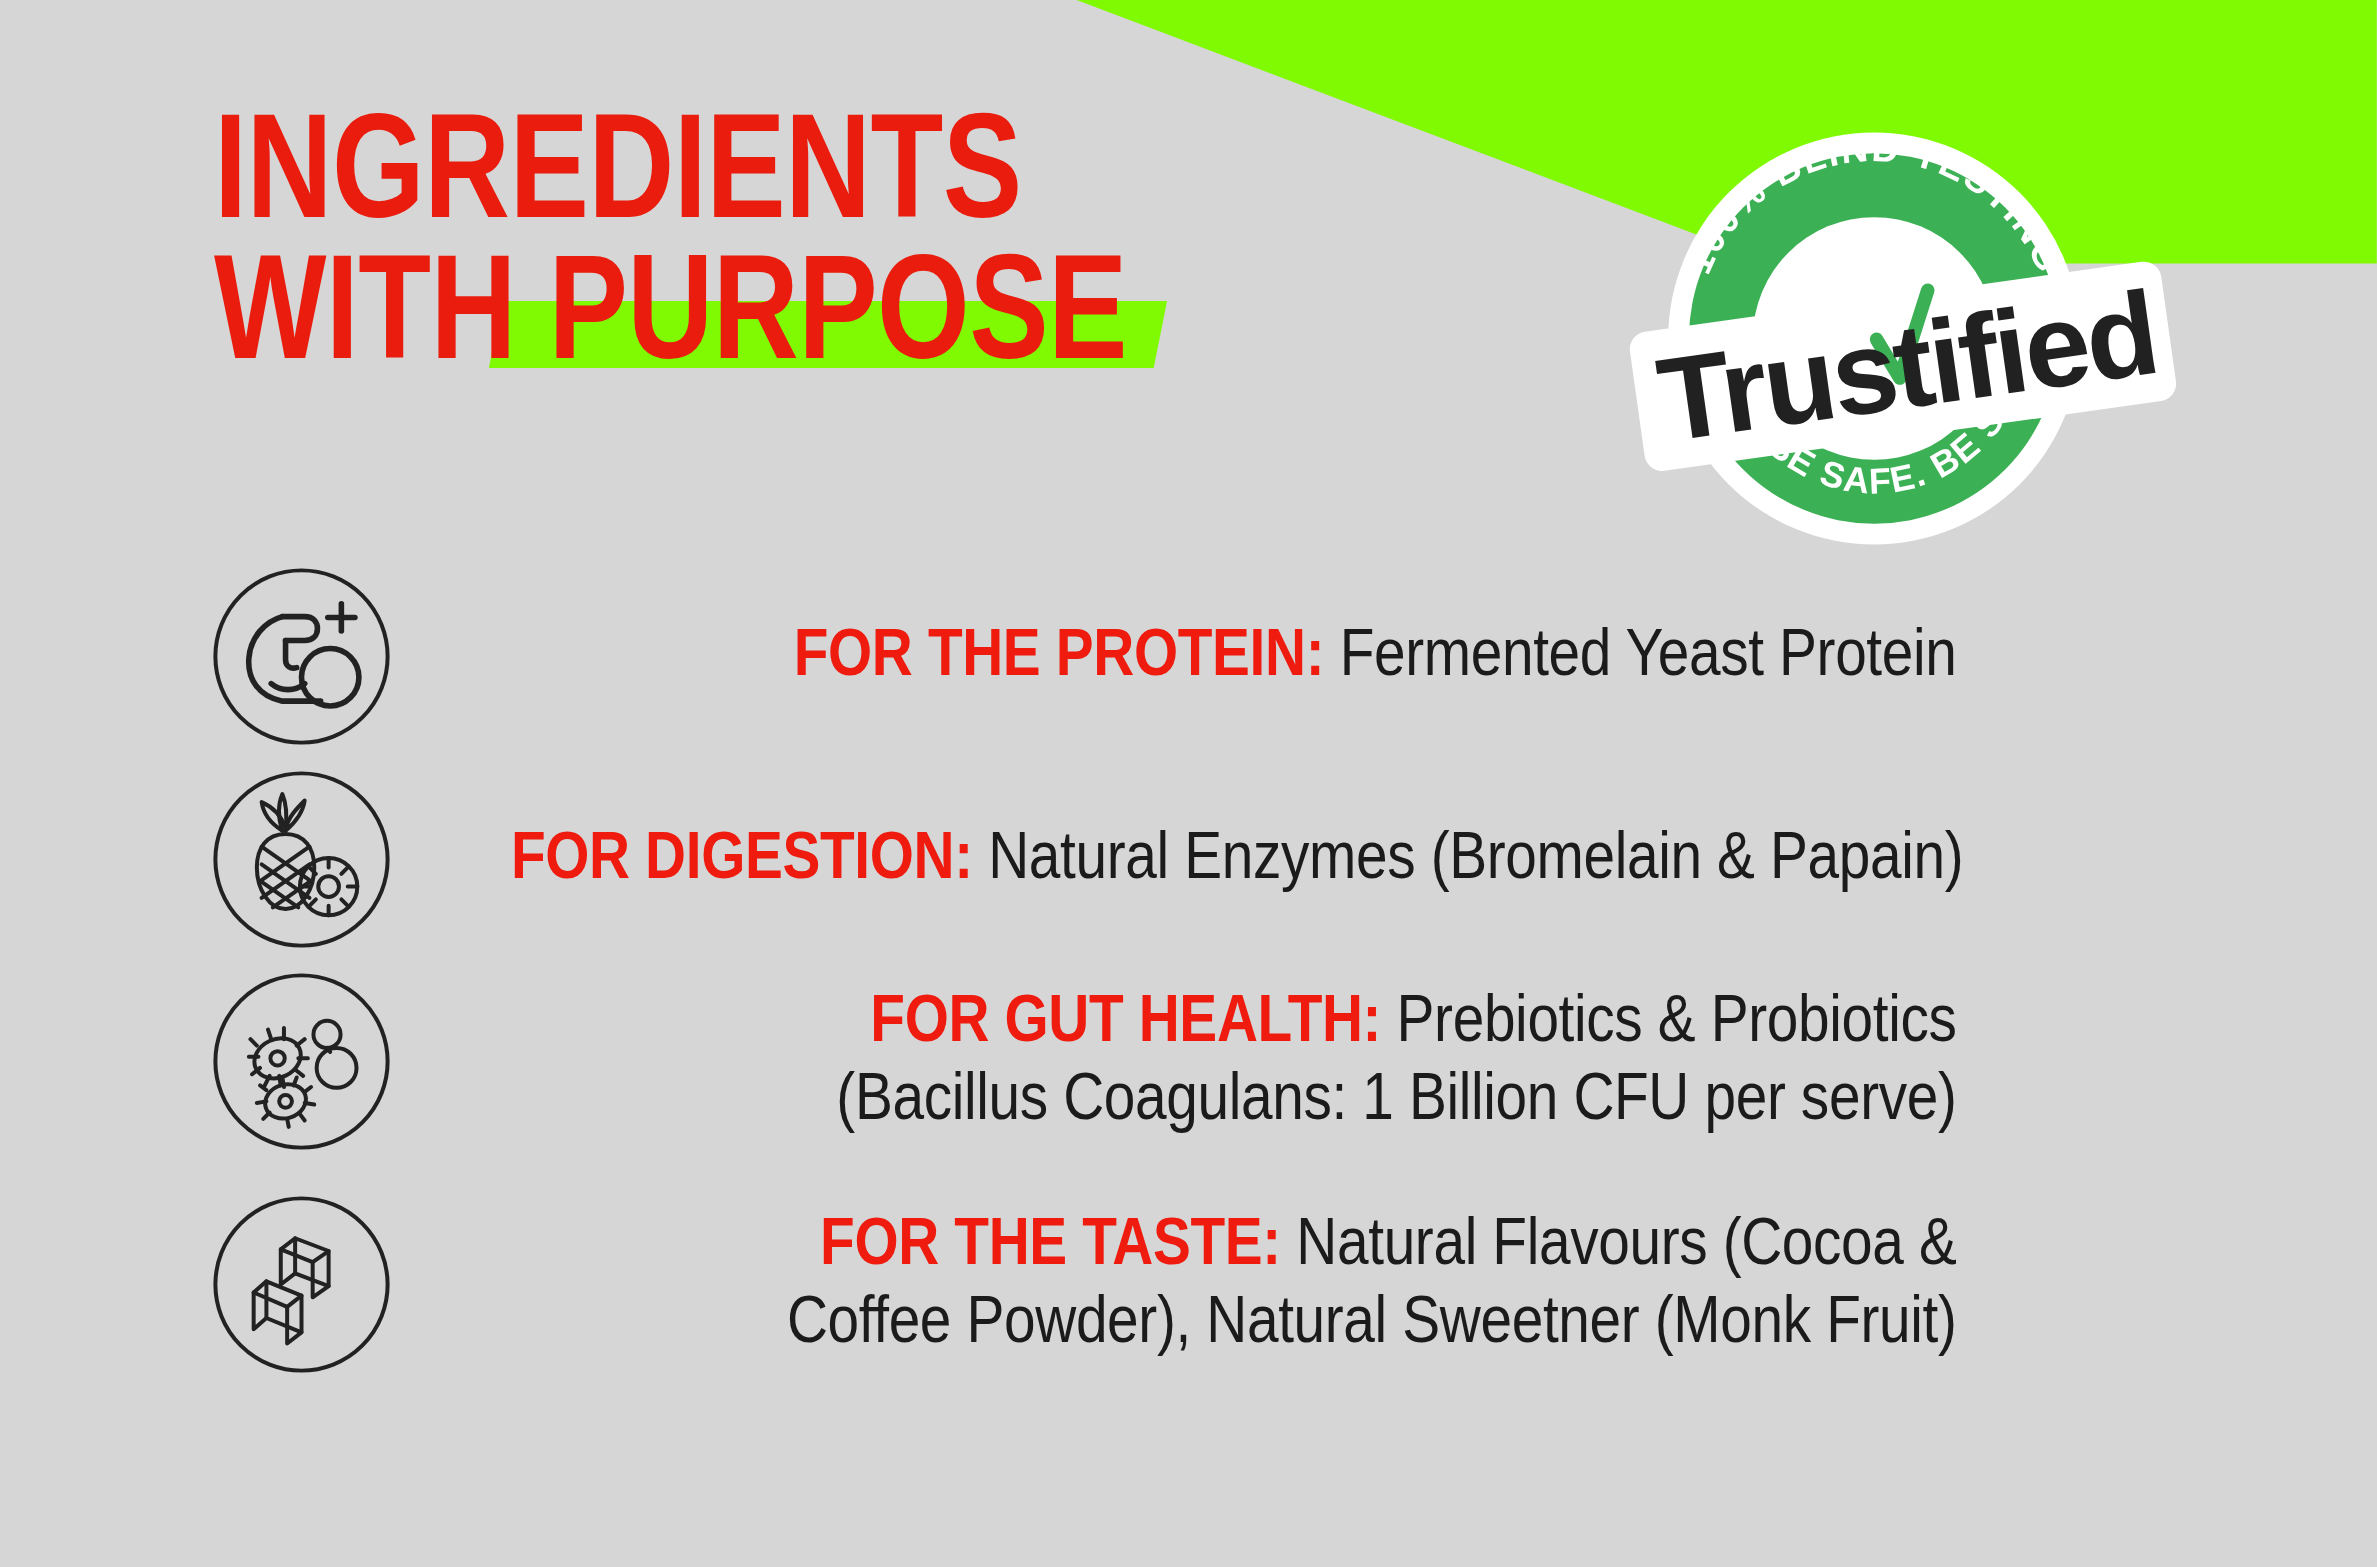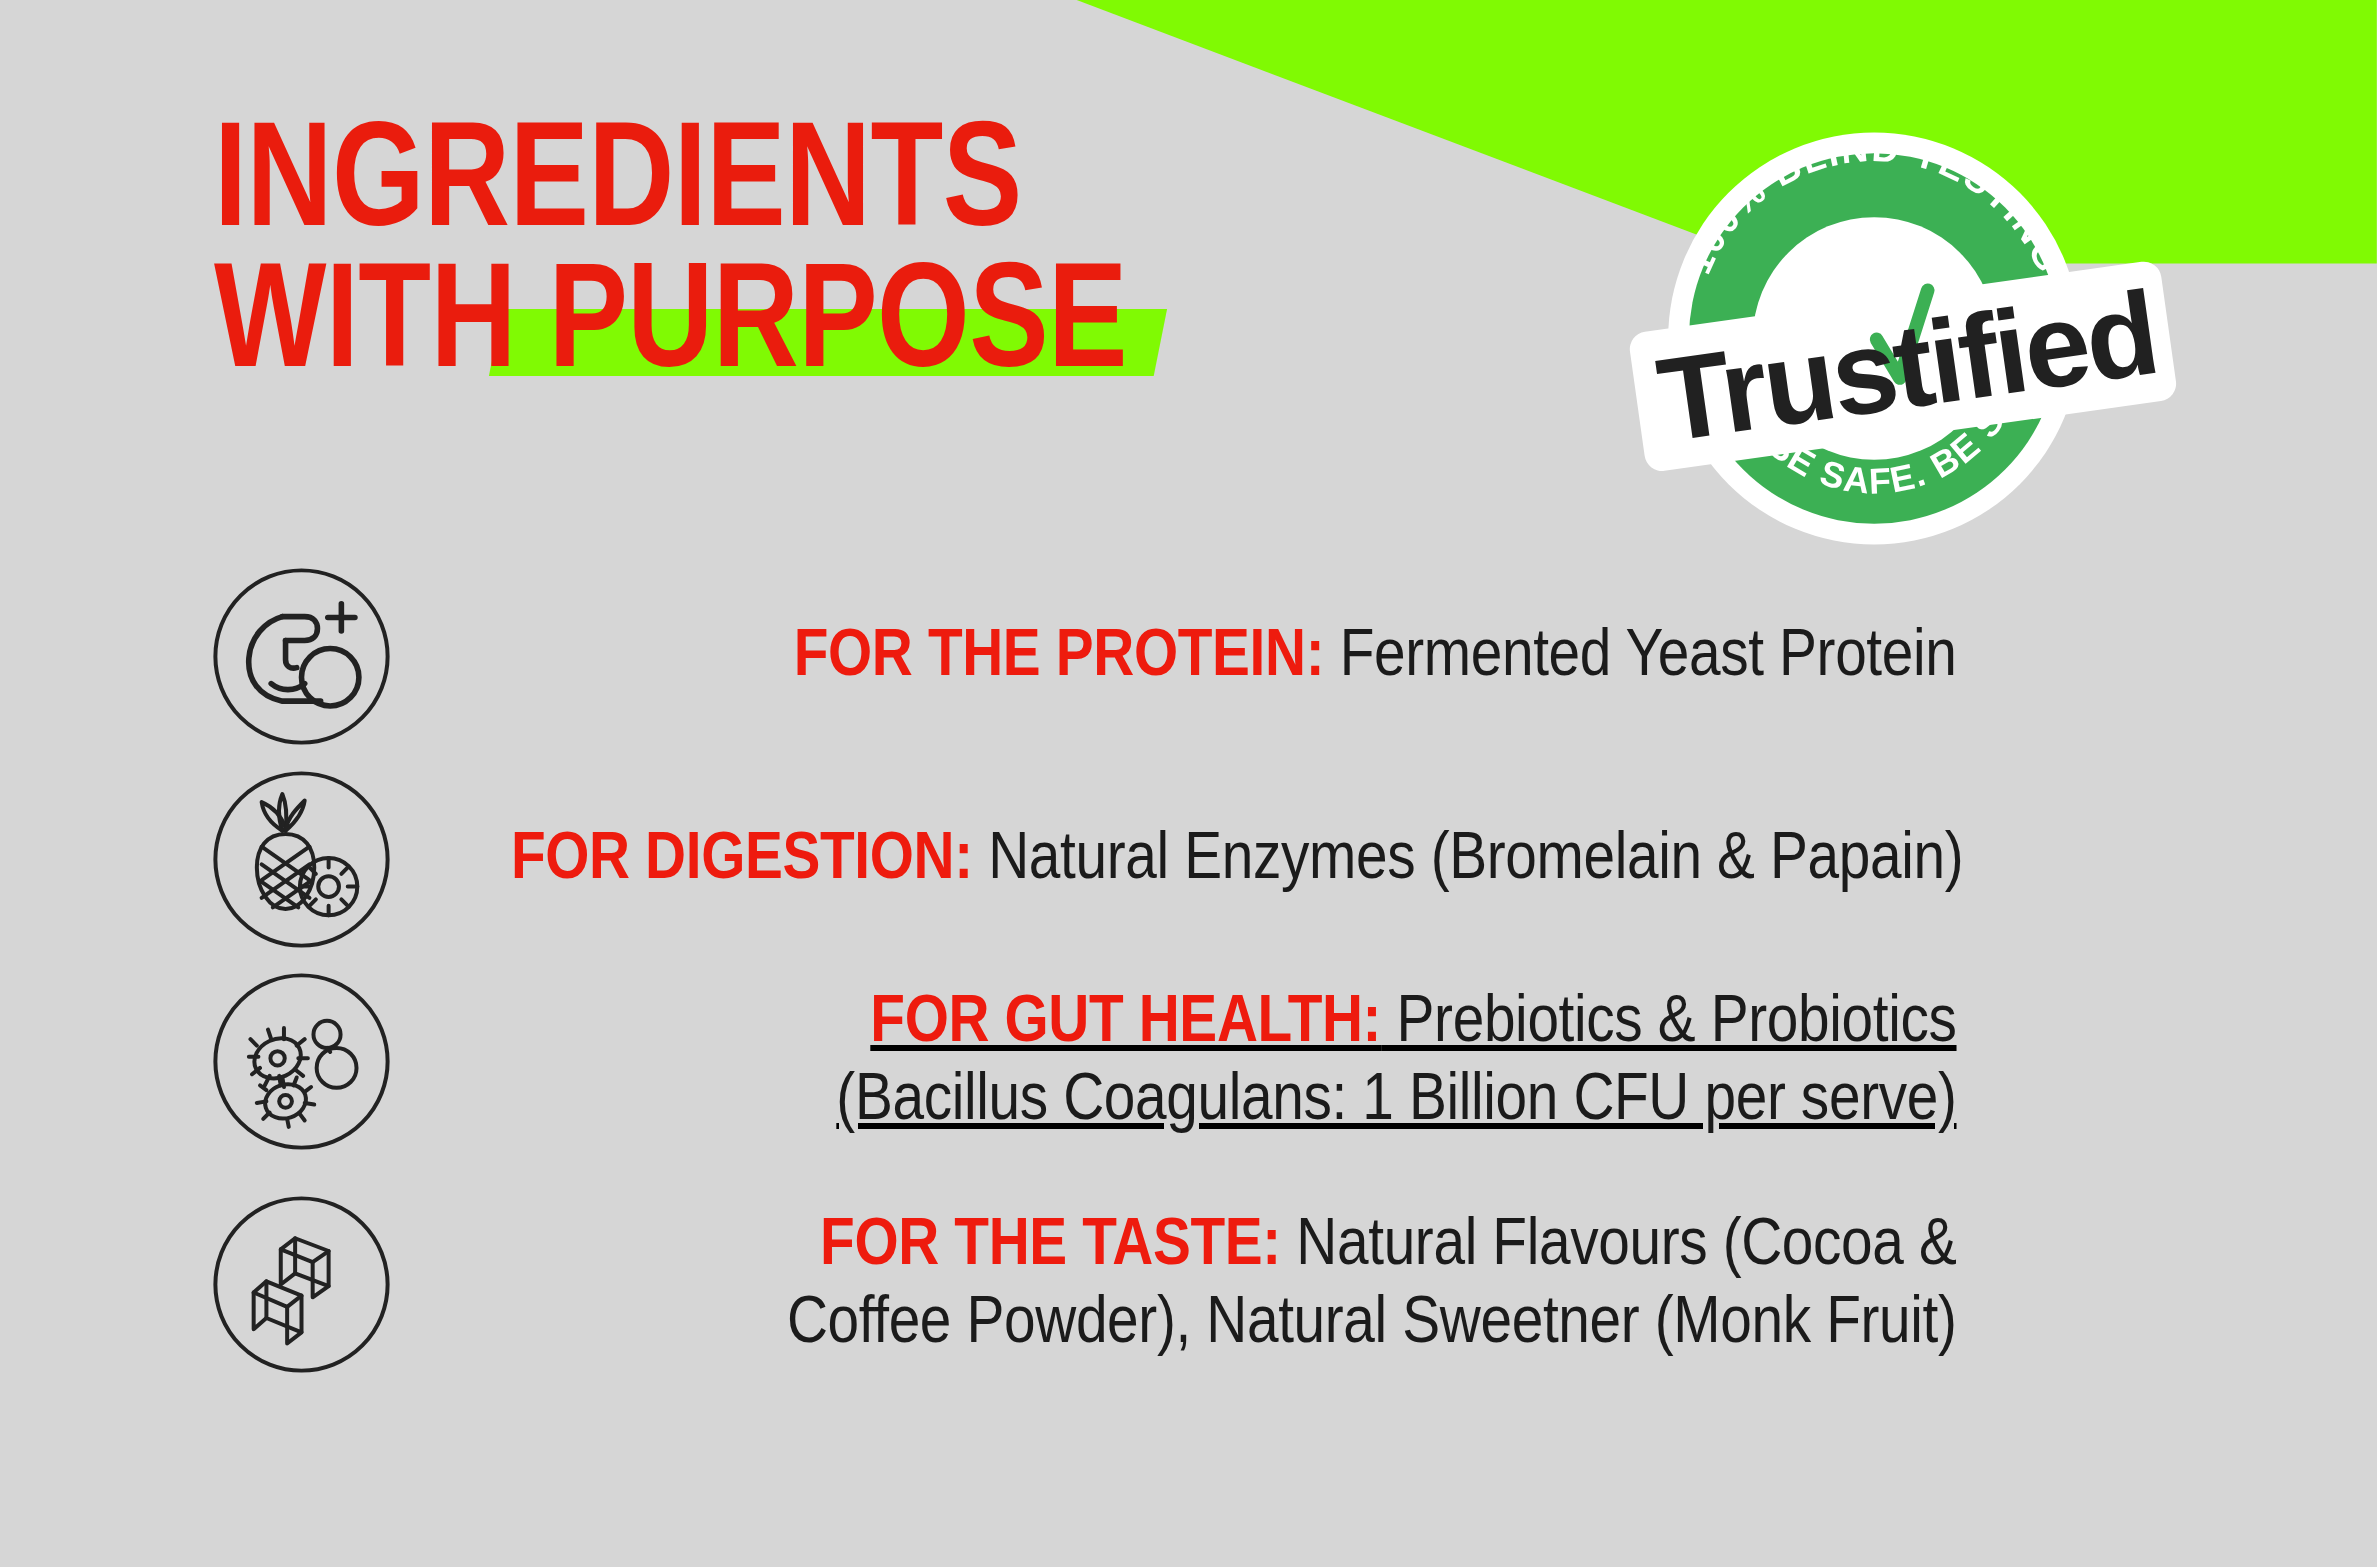--- a/index.html
+++ b/index.html
@@ -24,21 +24,21 @@
     width: 2377px;
     height: 559px;
     pointer-events: none;
     z-index: 1;
   }
 
   
   .heading-block {
     position: absolute;
     left: 214px;
-    top: 110px;
+    top: 102px;
     z-index: 3;
   }
   .heading-line {
     position: relative;
     font-family: "Liberation Sans Narrow", "Liberation Sans", sans-serif;
     font-weight: 700;
     font-size: 149px;
     line-height: 0.86;
     letter-spacing: -0.8px;
     color: #ea1c0d;
@@ -121,21 +121,21 @@
     letter-spacing: -0.4px;
   }
   .line2 {
     display: block;
     font-weight: 400;
     letter-spacing: -0.4px;
   }
 
   .row.r1 { margin-bottom: 17.6px; }
   .row.r2 { margin-bottom: 17.6px; gap: 48px; }
-  .row.r3 { margin-bottom: 38px; text-decoration: underline; }
+  .row.r3 { margin-bottom: 38px; }
 </style>
 </head>
 <body>
 
 <div class="green-band">
   <svg width="2377" height="559" viewBox="0 0 2976 700" xmlns="http://www.w3.org/2000/svg">
     <polygon points="1348,0 2976,0 2976,330 2220,330" fill="#80fa03"></polygon>
   </svg>
 </div>
 

